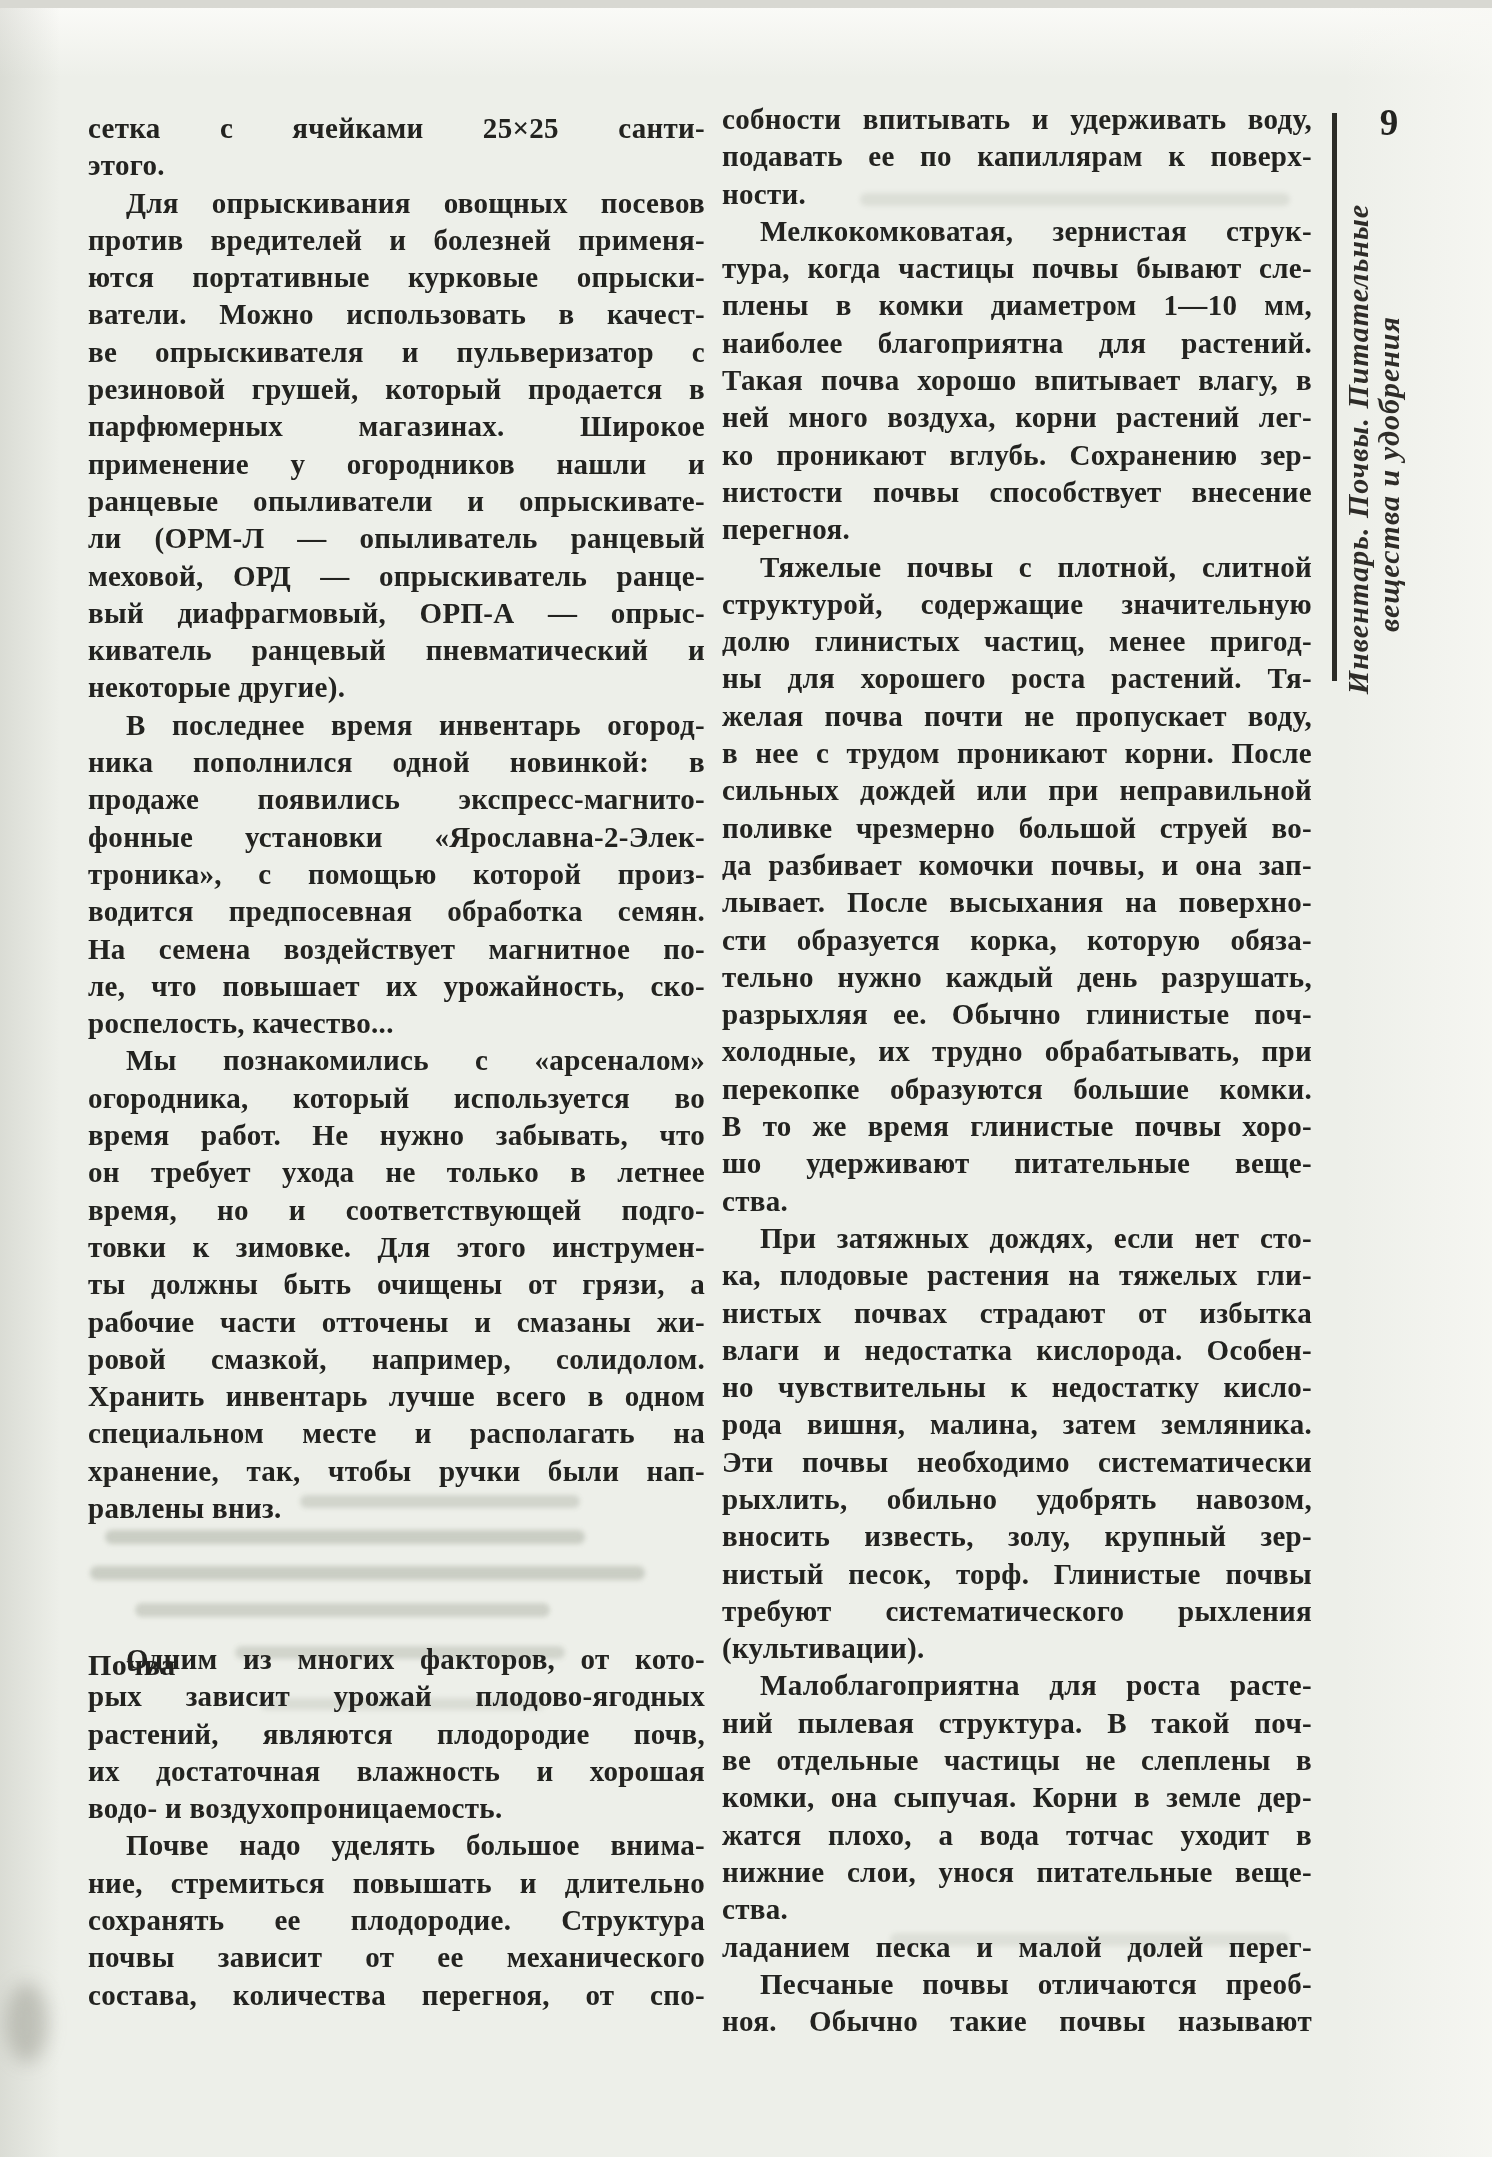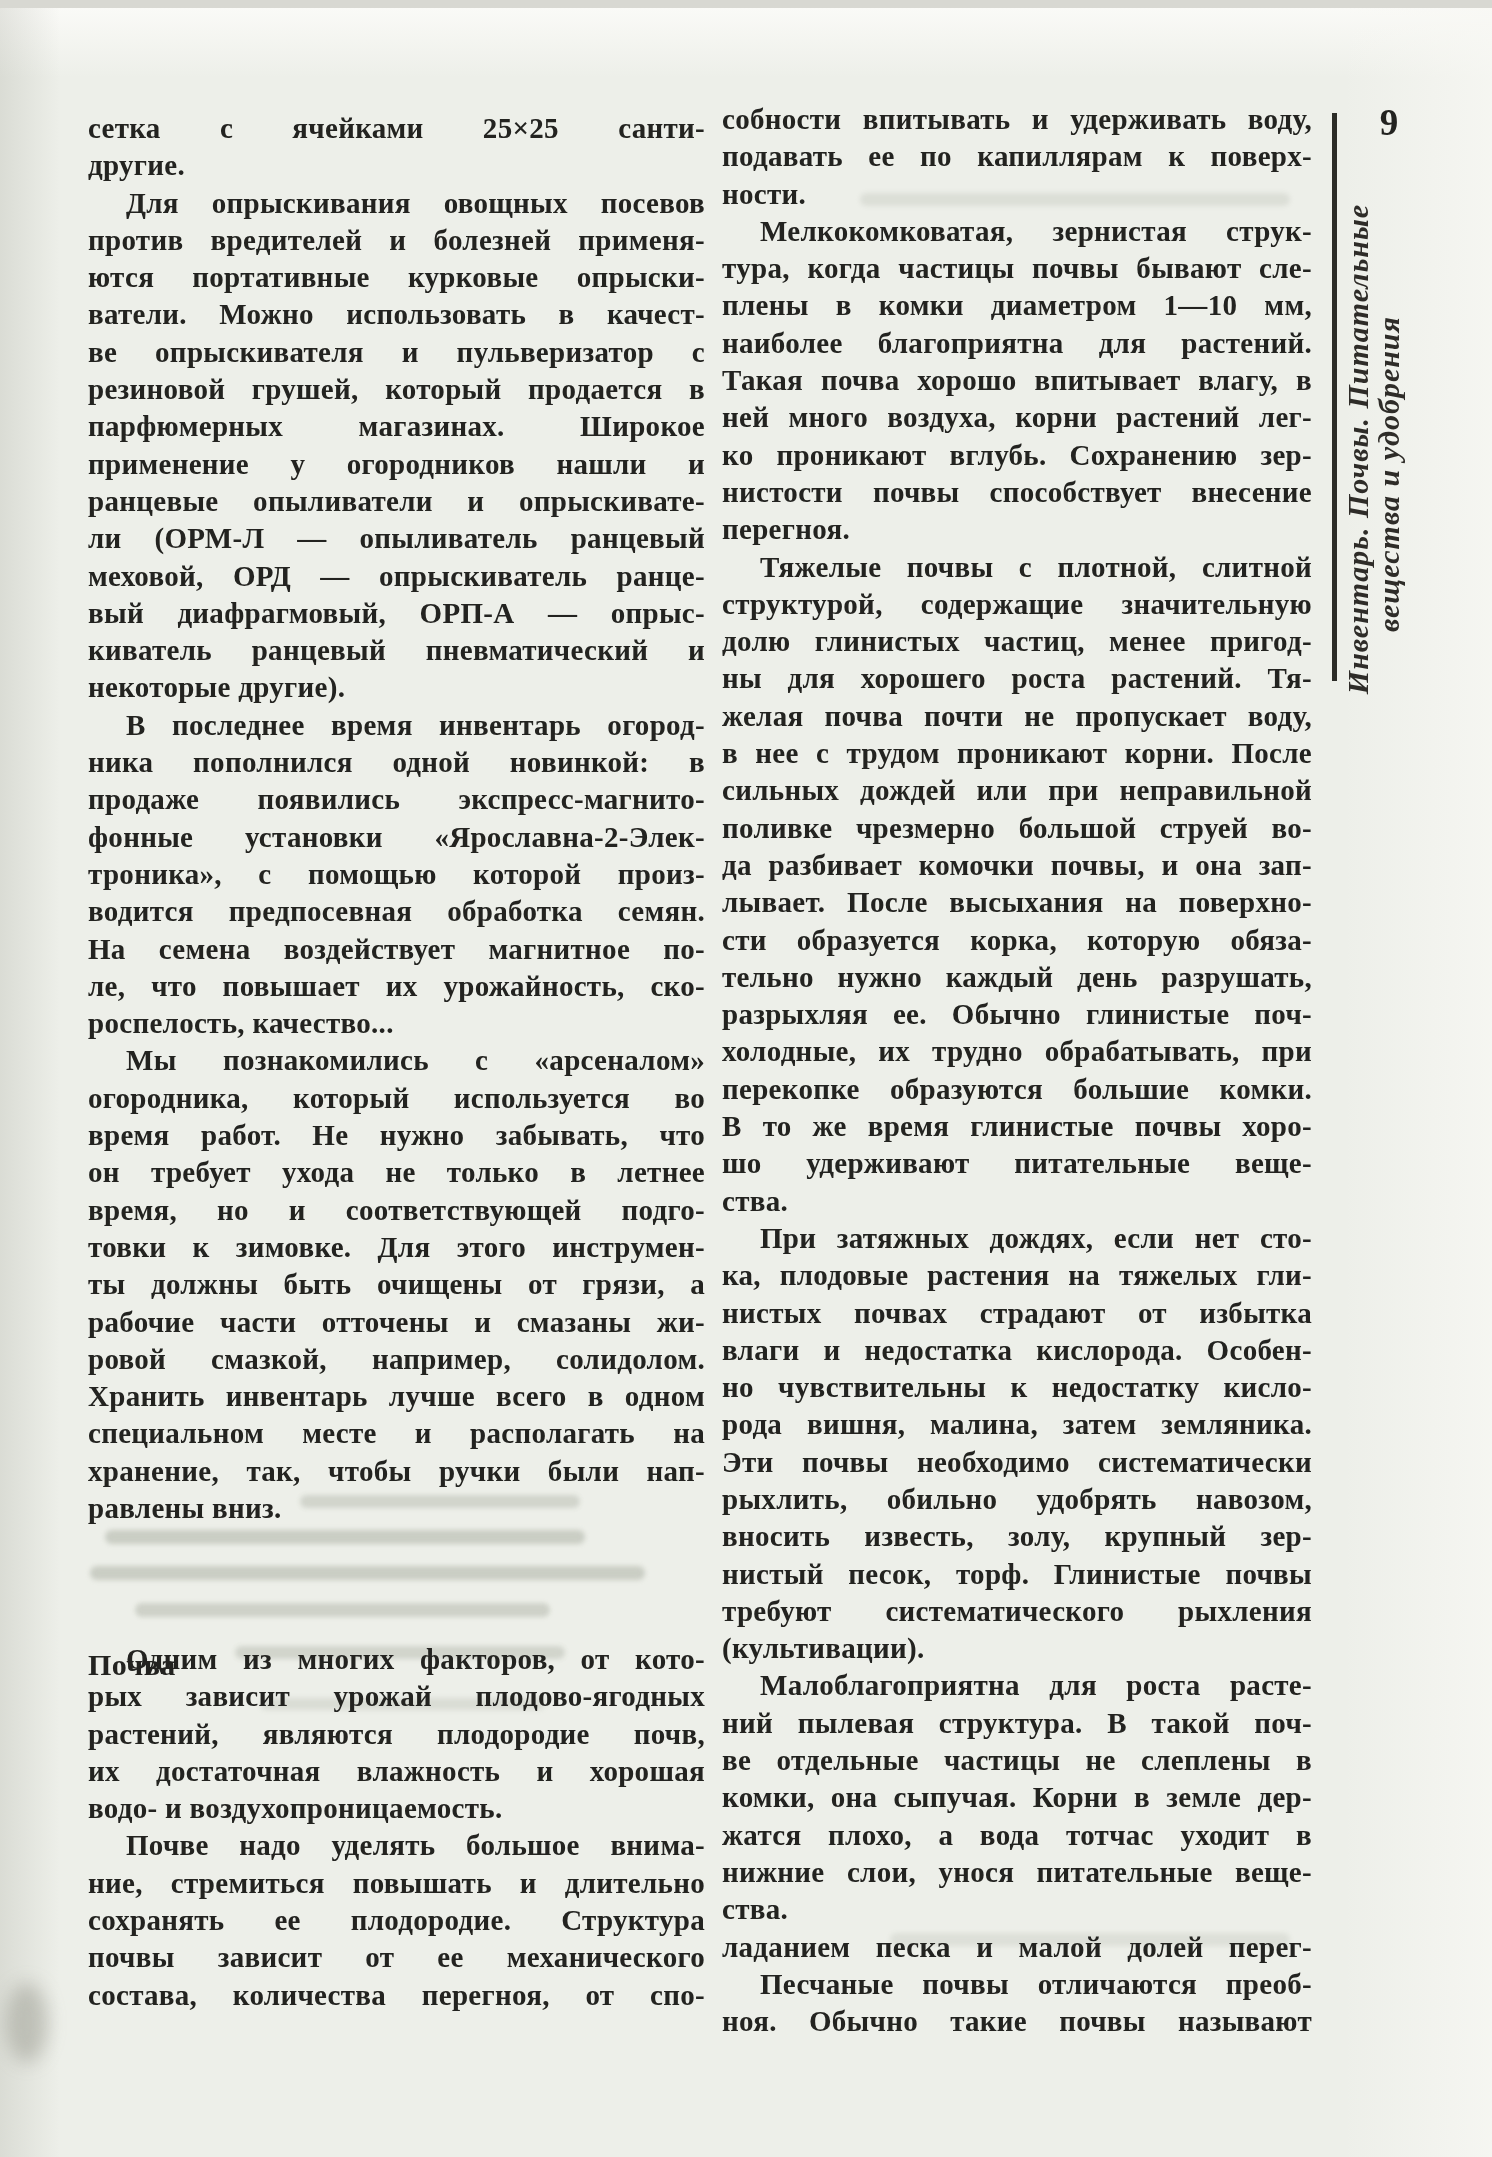--- a/index.html
+++ b/index.html
@@ -56,21 +56,21 @@
   <div class="ghost" style="left:105px;top:1522px;width:480px;height:14px"></div>
   <div class="ghost" style="left:90px;top:1558px;width:555px;height:14px"></div>
   <div class="ghost" style="left:135px;top:1595px;width:415px;height:14px;opacity:.9"></div>
   <div class="ghost" style="left:235px;top:1638px;width:330px;height:13px;opacity:.8"></div>
   <div class="ghost" style="left:260px;top:1690px;width:285px;height:12px;opacity:.55"></div>
   <div class="ghost" style="left:860px;top:185px;width:430px;height:13px;opacity:.5"></div>
   <div class="ghost" style="left:890px;top:1925px;width:400px;height:13px;opacity:.45"></div>
 
   <div class="textcol" style="left:88px;top:102px;width:617px;">
       <div class="line">сетка с ячейками 25×25 санти-</div>
-      <div class="line endline">другие.</div>
+      <div class="line endline">этого.</div>
       <div class="line indent">Для опрыскивания овощных посевов</div>
       <div class="line">против вредителей и болезней применя-</div>
       <div class="line">ются портативные курковые опрыски-</div>
       <div class="line">ватели. Можно использовать в качест-</div>
       <div class="line">ве опрыскивателя и пульверизатор с</div>
       <div class="line">резиновой грушей, который продается в</div>
       <div class="line">парфюмерных магазинах. Широкое</div>
       <div class="line">применение у огородников нашли и</div>
       <div class="line">ранцевые опыливатели и опрыскивате-</div>
       <div class="line">ли (ОРМ-Л — опыливатель ранцевый</div>

